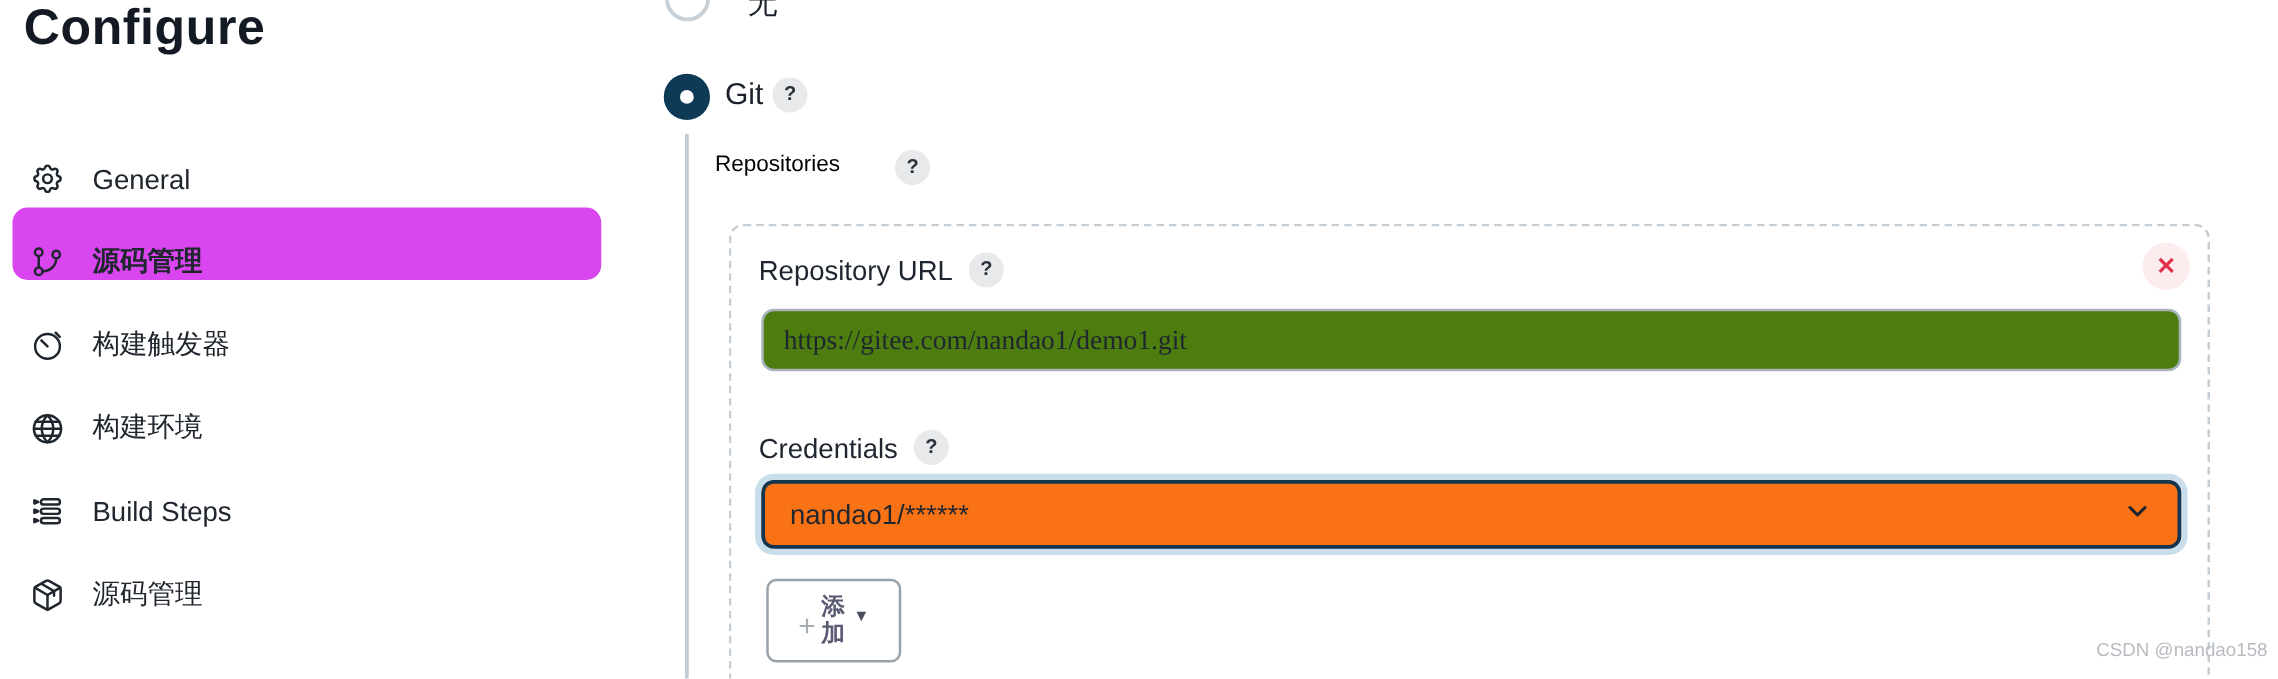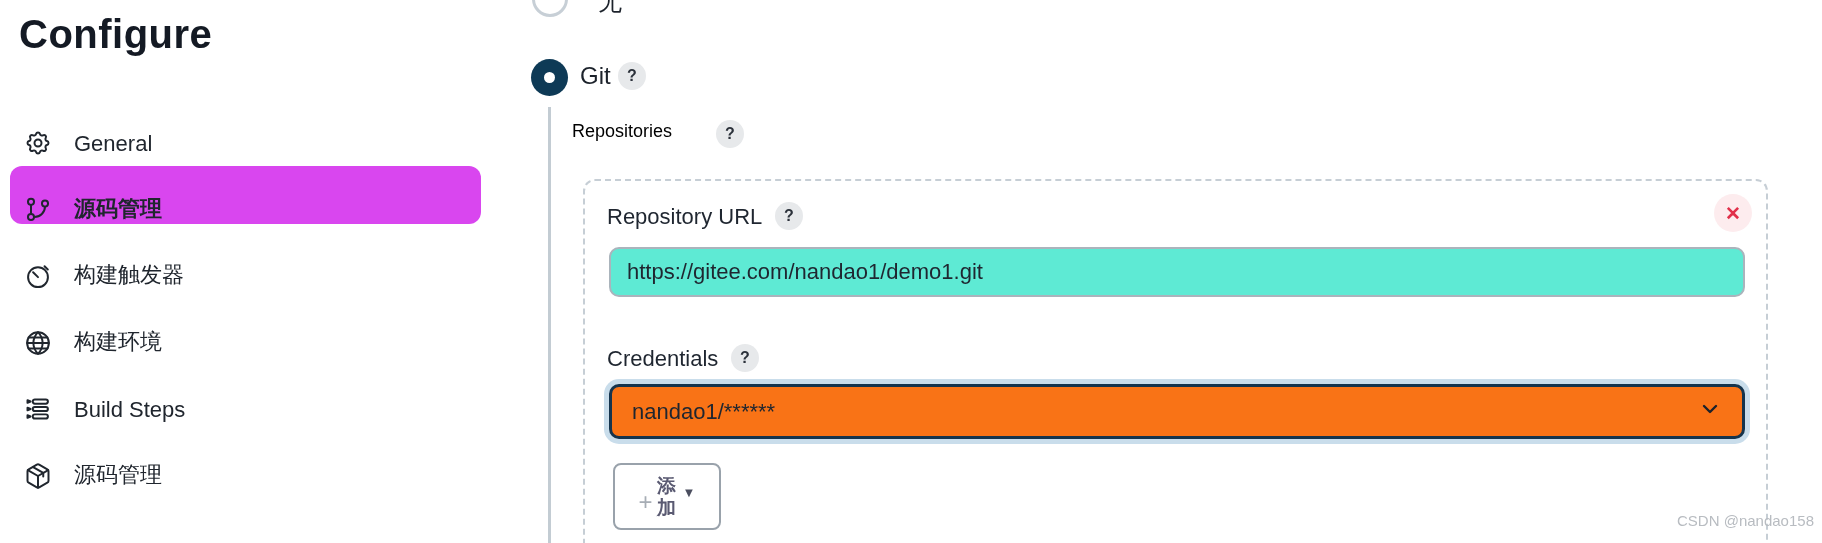--- a/index.html
+++ b/index.html
@@ -1,20 +1,20 @@
 <!DOCTYPE html>
 <html><head>
 <meta charset="utf-8">
 <style>
   * { margin:0; padding:0; box-sizing:border-box; }
   body { background:#fff; font-family:"Liberation Sans", sans-serif; }
   .screen { position:relative; width:1822px; height:543px; overflow:hidden; background:#fff; color:#1d242e; }
 
   
-  .page-title { position:absolute; left:19px; top:0px; font-size:40px; font-weight:700; color:#141a24; letter-spacing:0.5px;margin-top:12px; }
+  .page-title { position:absolute; left:19px; top:0px; font-size:40px; font-weight:700; color:#141a24; letter-spacing:0.5px; }
   .sidebar-item { position:absolute; left:10px; width:471px; height:58px; display:flex; align-items:flex-end;
                   padding-left:14px; border-radius:12px; font-size:22px; color:#20262e; cursor:pointer; }
   .sidebar-item.active { background:#d946ef; }
   .sidebar-item.active .side-label { font-weight:700; }
   .side-icon { width:28px; height:28px; flex:0 0 28px; margin-right:22px; display:flex; align-items:center; justify-content:center; }
   .side-icon svg { width:28px; height:28px; stroke:#20262e; fill:none; stroke-width:1.7; stroke-linecap:round; stroke-linejoin:round; }
   .it0 { top:99px; } .it1 { top:166px; } .it2 { top:232px; } .it3 { top:299px; } .it4 { top:365px; } .it5 { top:432px; }
 
   
   .radio-none { position:absolute; left:532px; top:-19px; width:36px; height:36px; border:3px solid #c7cfd6;
@@ -38,21 +38,21 @@
   .repo-box { position:absolute; left:583px; top:179px; width:1185px; height:420px;
               border:2px dashed #c6ced5; border-radius:12px; }
 
   .delete-btn { position:absolute; left:1714px; top:194px; width:38px; height:38px; border-radius:50%;
                 background:#fdecee; color:#e1304a; display:flex; align-items:center; justify-content:center;
                 font-size:19px; font-weight:700; cursor:pointer; }
 
   .repo-url-label { position:absolute; left:607px; top:204px; font-size:22px; color:#1f2630; }
   .repo-url-input { position:absolute; left:609px; top:247px; width:1136px; height:50px;
                     border:2px solid #aab4bc; border-radius:10px; padding:0 16px; font-size:22px;
-                    color:#1f2630; font-family:Liberation Sans, sans-serif; background:#5eead4; outline:none; }
+                    color:#1f2630; font-family:Liberation Serif, serif; background:#4d7c0f; outline:none; }
 
   .credentials-label { position:absolute; left:607px; top:346px; font-size:22px; color:#1f2630; }
   .credentials-select { position:absolute; left:609px; top:384px; width:1136px; height:55px;
                         border:3px solid #15344d; border-radius:10px; background:#f97316;
                         box-shadow:0 0 0 5px #c9ddeb; display:flex; align-items:center; justify-content:space-between;
                         padding:0 20px; font-size:22px; color:#1f2630; cursor:pointer; }
   .chevron svg { width:24px; height:24px; stroke:#1c222b; stroke-width:2.4; fill:none; stroke-linecap:round; stroke-linejoin:round; }
 
   .add-btn { position:absolute; left:613px; top:463px; width:108px; height:67px; border:2px solid #99a2ab;
              border-radius:8px; background:#fff; display:flex; align-items:center; justify-content:center; cursor:pointer; }

